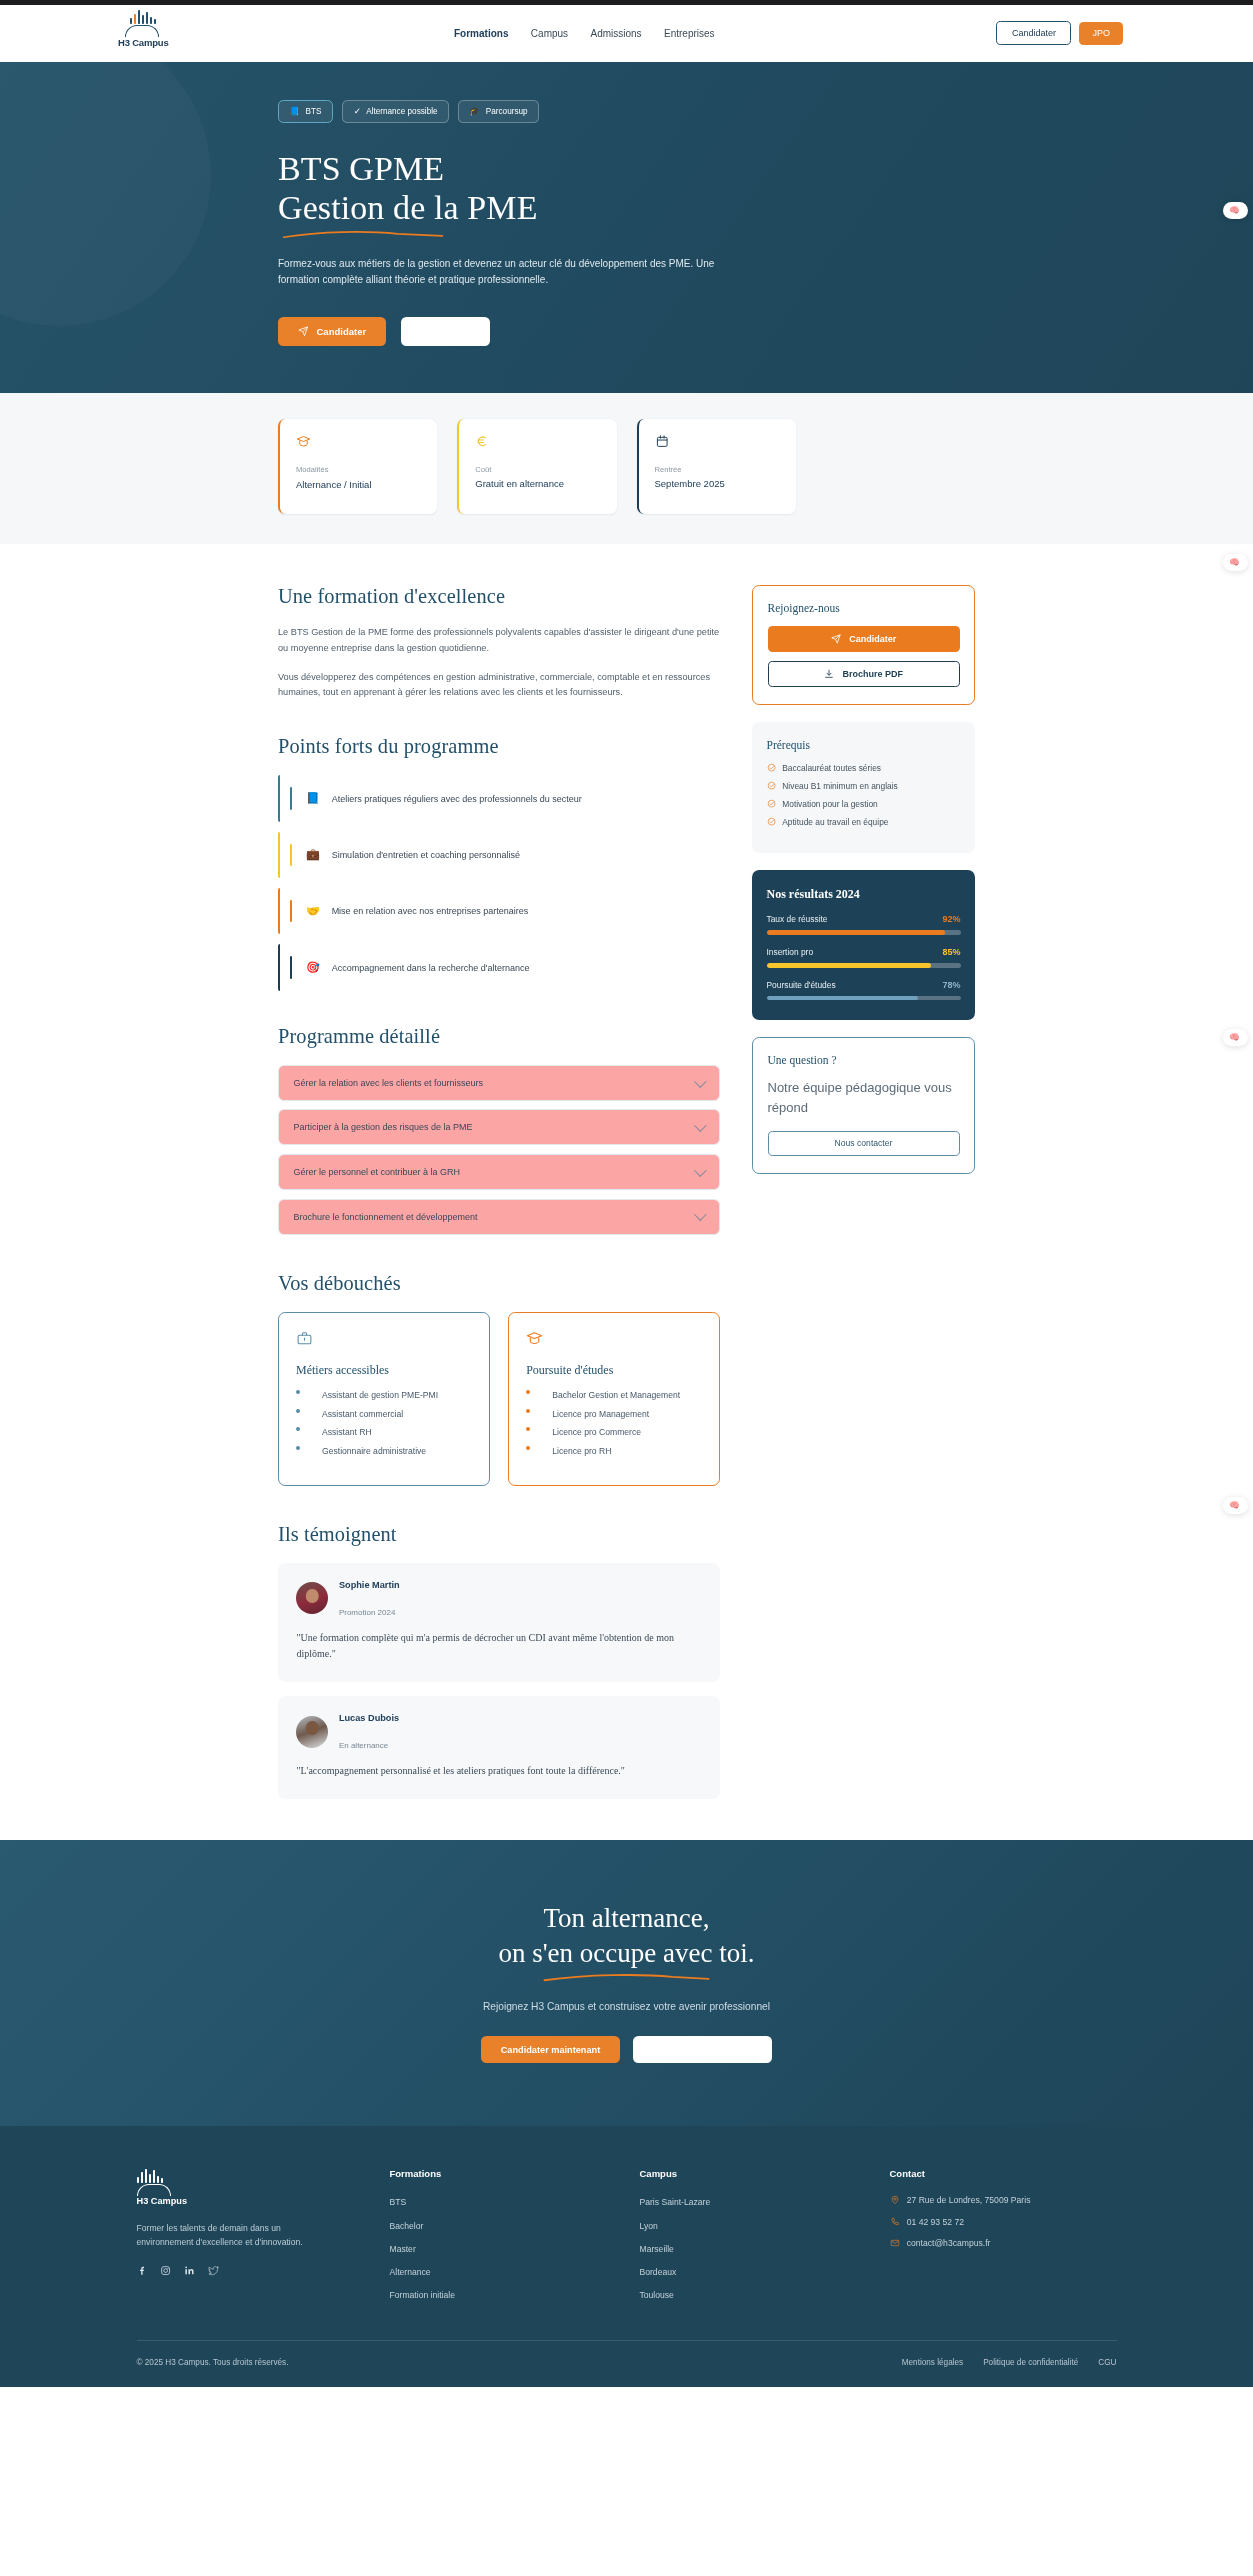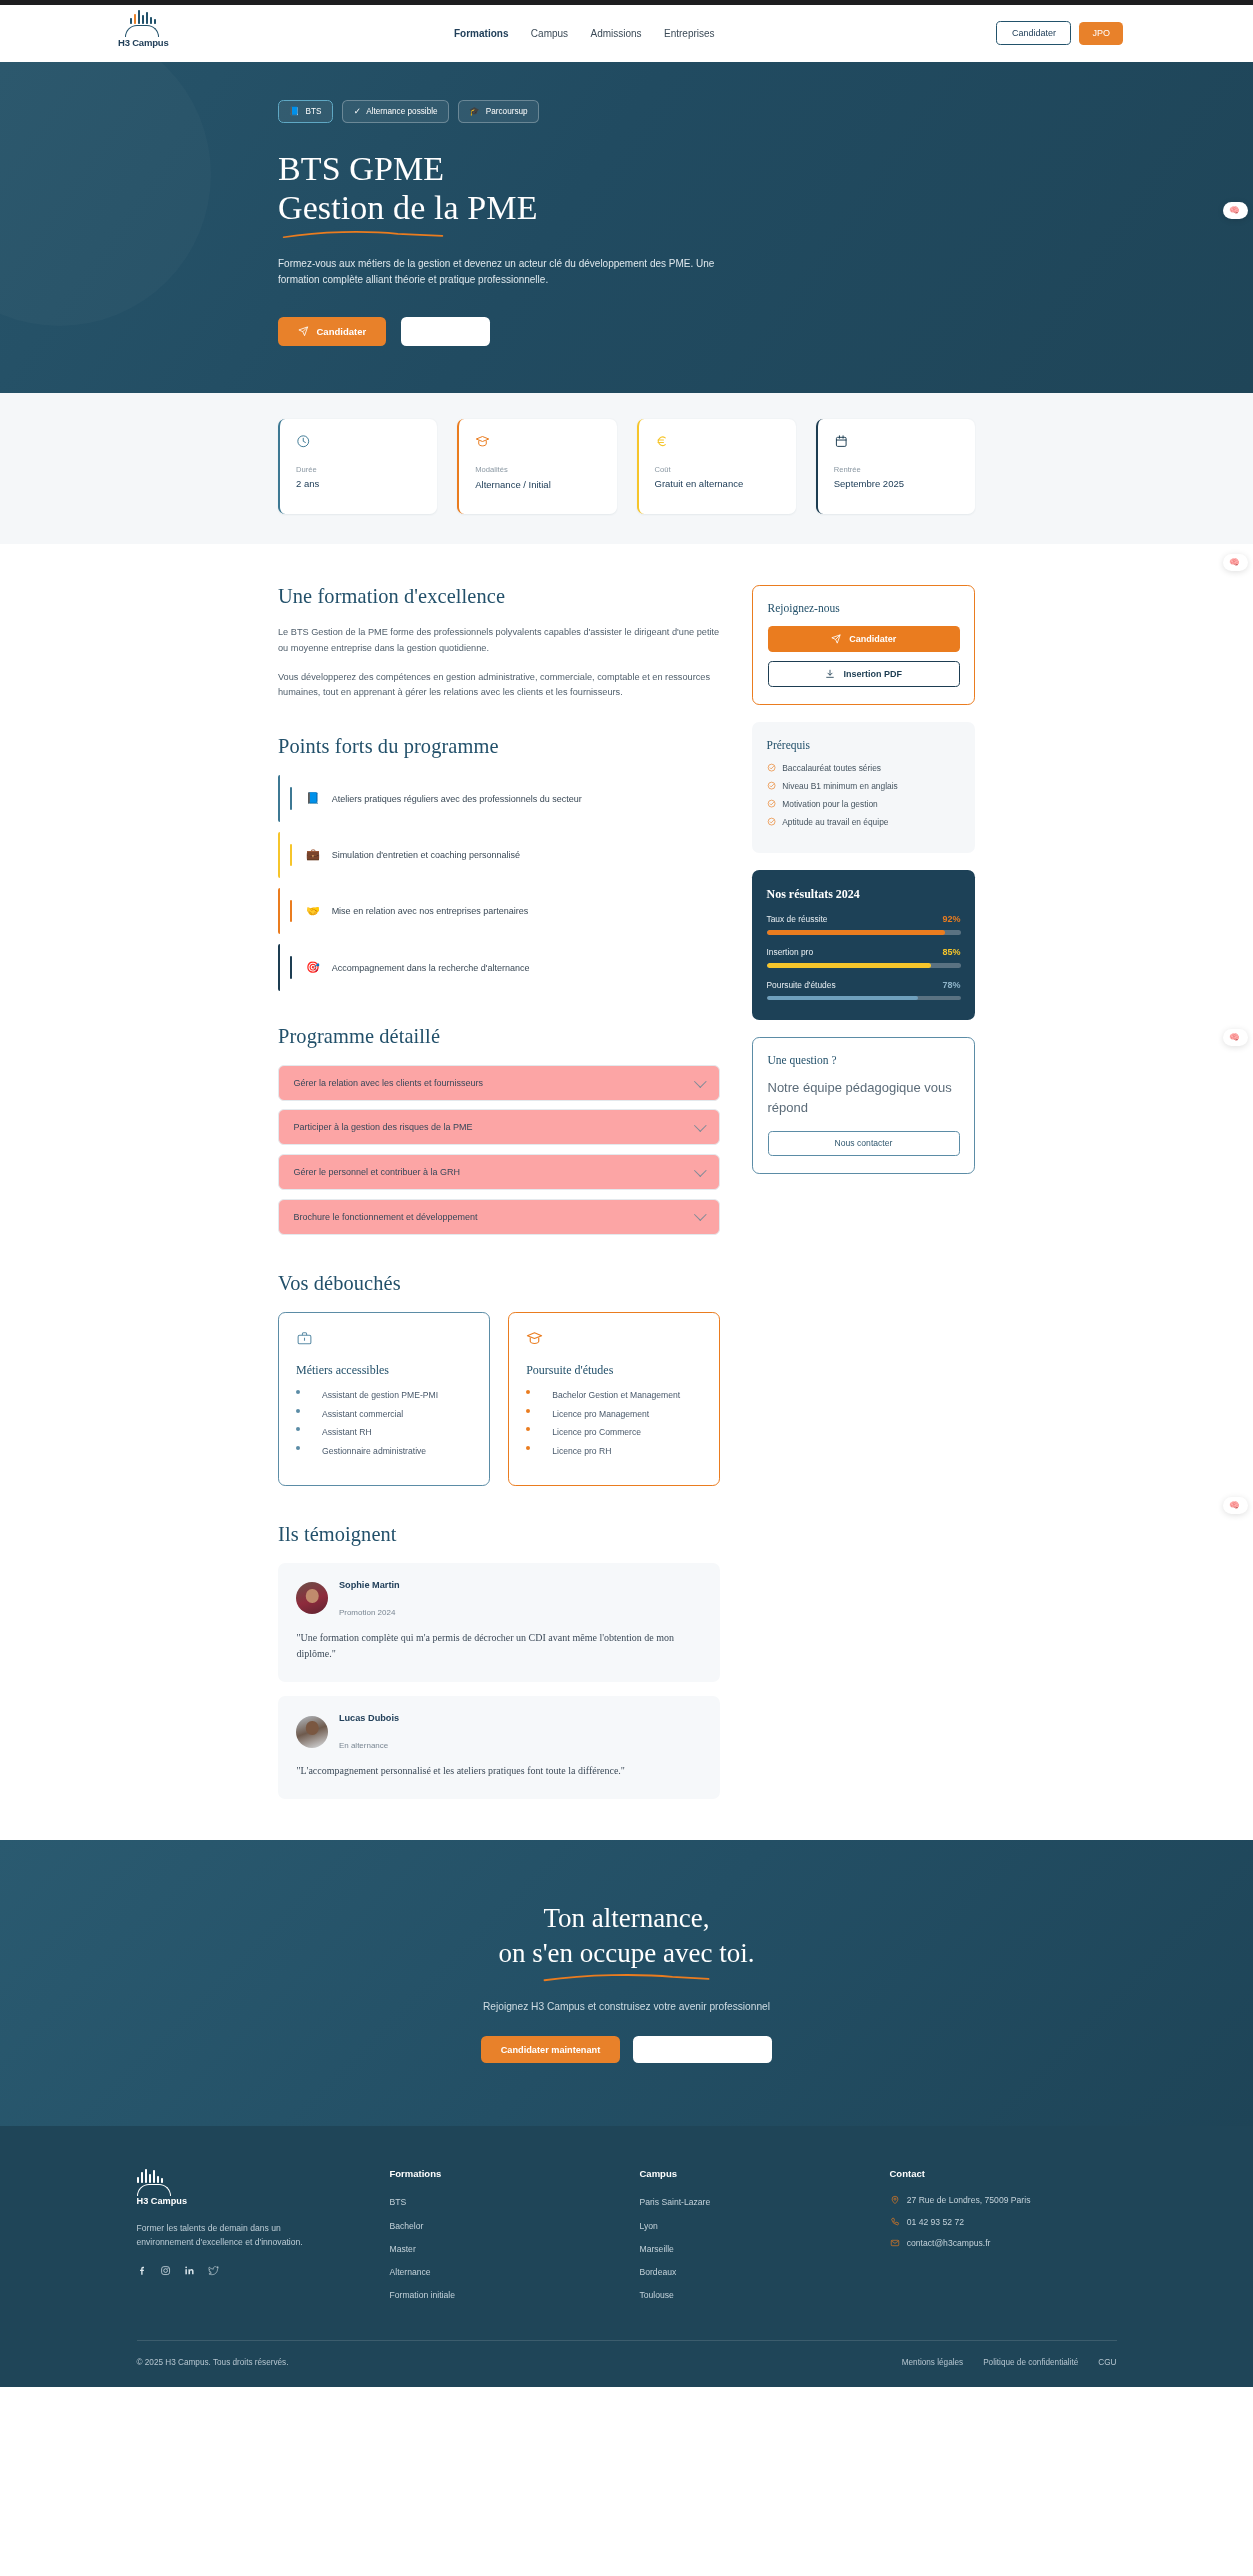--- a/index.html
+++ b/index.html
@@ -307,30 +307,20 @@
         </button>
         <button class="btn-white-ghost">Brochure</button>
       </div>
     </div>
   </div>
 
   <div class="infostrip">
     <div class="wrap">
       <div class="infogrid">
 
-        <div class="infocard c1">
-          <span class="ic">
-            <svg width="14.5" height="14.5" viewBox="0 0 24 24">
-                <circle cx="12" cy="12" r="9" stroke="#3d7893" stroke-width="1.6" fill="none"></circle>
-                <path d="M12 7 v5 l3.5 2" stroke="#3d7893" stroke-width="1.6" fill="none" stroke-linecap="round"></path>
-              </svg>
-          </span>
-          <div class="lbl">Durée</div>
-          <div class="val">2 ans</div>
-        </div>
 
         <div class="infocard c2">
           <span class="ic">
             <svg width="15" height="15" viewBox="0 0 24 24">
                 <path d="M2 8 L12 4 L22 8 L12 12 Z" stroke="#ea7c1f" stroke-width="1.6" fill="none" stroke-linejoin="round"></path>
                 <path d="M6 10.5 V16 c0 1.5 3 3 6 3 s6-1.5 6-3 v-5.5" stroke="#ea7c1f" stroke-width="1.6" fill="none"></path>
               </svg>
           </span>
           <div class="lbl">Modalités</div>
           <div class="val">Alternance / Initial</div>
@@ -512,21 +502,21 @@
             <button class="side-btn-primary">
               <svg width="10" height="10" viewBox="0 0 24 24">
                   <path d="M22 2 L11 13 M22 2 L15 22 L11 13 L2 9 Z" stroke="#fff" stroke-width="2" fill="none" stroke-linejoin="round"></path>
                 </svg>
               <span>Candidater</span>
             </button>
             <button class="side-btn-outline">
               <svg width="10" height="10" viewBox="0 0 24 24">
                   <path d="M12 3 v11 M7 10 l5 5 5-5 M4 20 h16" stroke="#1d3d52" stroke-width="2" fill="none" stroke-linecap="round" stroke-linejoin="round"></path>
                 </svg>
-              <span>Insertion PDF</span>
+              <span>Brochure PDF</span>
             </button>
           </div>
 
           <div class="side-card grey">
             <h3 class="serif">Prérequis</h3>
             <ul class="prereq">
               <li>
                 <svg width="9.2" height="9.2" viewBox="0 0 24 24">
                     <circle cx="12" cy="12" r="9" stroke="#ea7c1f" stroke-width="1.7" fill="none"></circle>
                     <path d="M8 12.5 l2.8 2.8 L17 9" stroke="#ea7c1f" stroke-width="1.7" fill="none" stroke-linecap="round"></path>

